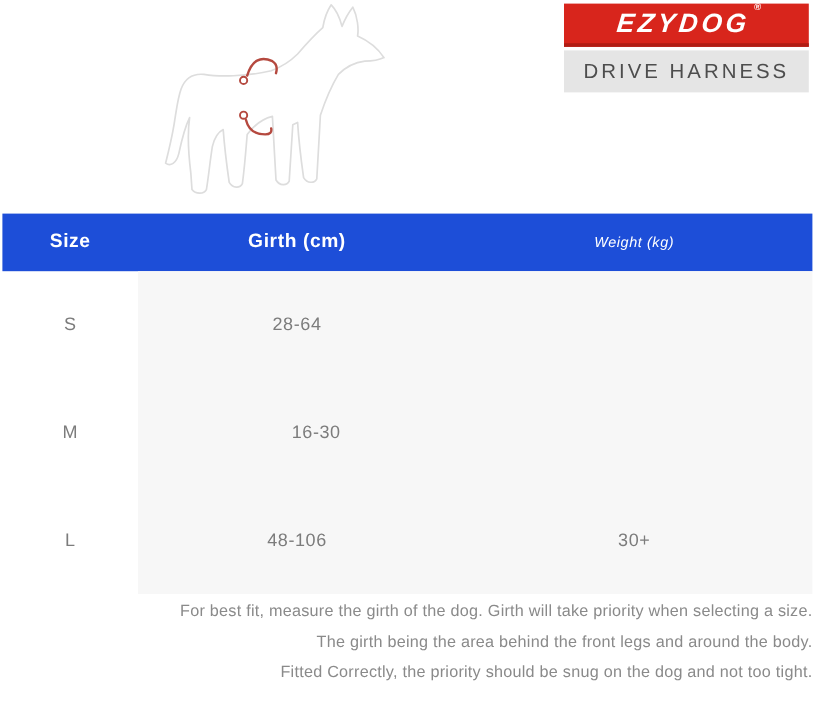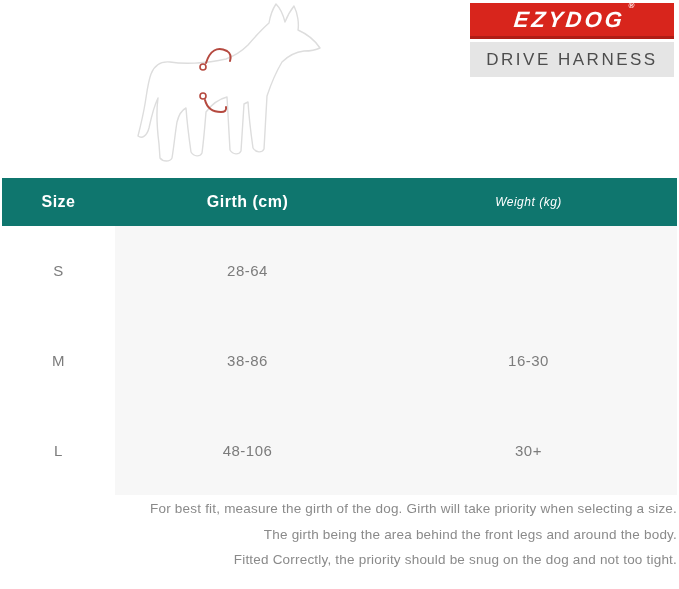--- a/index.html
+++ b/index.html
@@ -21,21 +21,21 @@
   }
   .logo-reg{color:#ffffff;font-size:8px;vertical-align:top;position:relative;top:-7px;left:2px;font-style:normal;letter-spacing:0;}
   .logo-sub{
     height:35px;margin-top:3px;background:#e5e5e5;color:#4d4d4d;
     display:flex;align-items:center;justify-content:center;
     font-size:17px;letter-spacing:2.5px;font-weight:500;
   }
   
   .thead{
     position:absolute;left:2px;top:178px;width:675px;height:48px;
-    background:#0f766e;display:flex;color:#ffffff;
+    background:#1d4ed8;display:flex;color:#ffffff;
   }
   .col{display:flex;align-items:center;justify-content:center;}
   .c1{width:113px;}
   .c2{width:265px;}
   .c3{width:297px;}
   .thead .c1,.thead .c2{font-weight:bold;font-size:16px;letter-spacing:0.5px;}
   .thead .c3{font-style:italic;font-weight:400;font-size:12px;letter-spacing:0.5px;}
   .body-panel{
     position:absolute;left:115px;top:226px;width:562px;height:269px;
     background:#f7f7f7;
@@ -117,21 +117,20 @@
 
   <div class="body-panel"></div>
 
   <div class="tbody">
     <div class="trow">
       <div class="col c1">S</div>
       <div class="col c2">28-64</div>
     </div>
     <div class="trow">
       <div class="col c1">M</div>
-      <div class="col c2">38-86</div>
       <div class="col c3">16-30</div>
     </div>
     <div class="trow">
       <div class="col c1">L</div>
       <div class="col c2">48-106</div>
       <div class="col c3">30+</div>
     </div>
   </div>
 
   <div class="footer">

